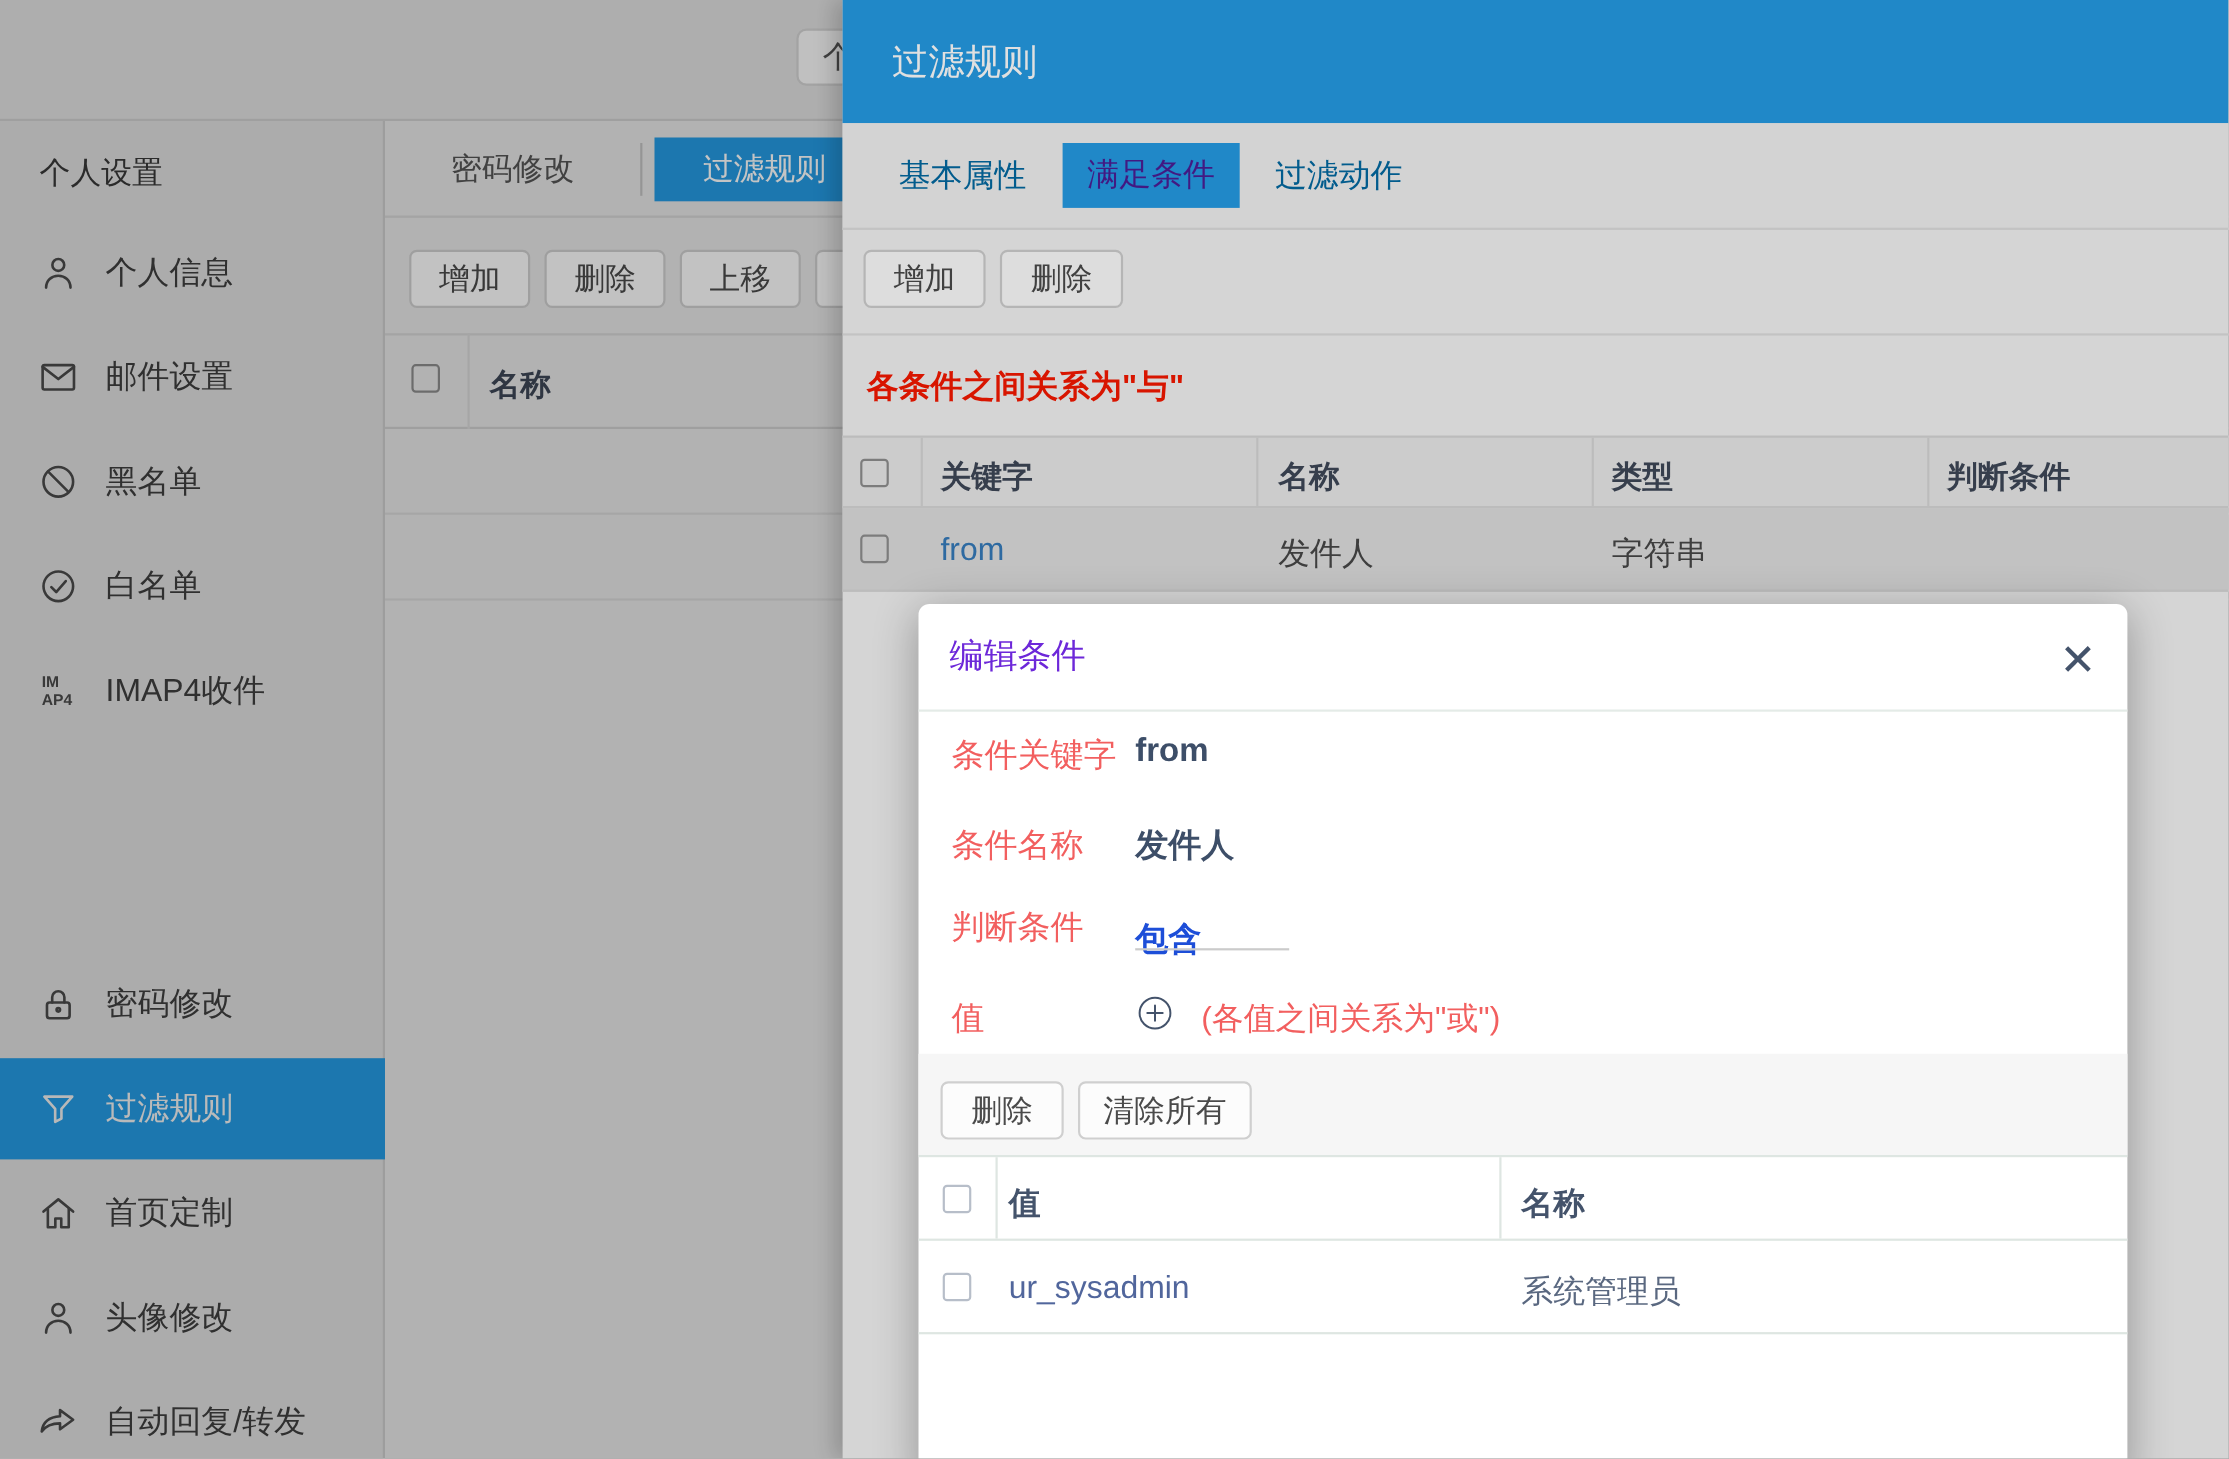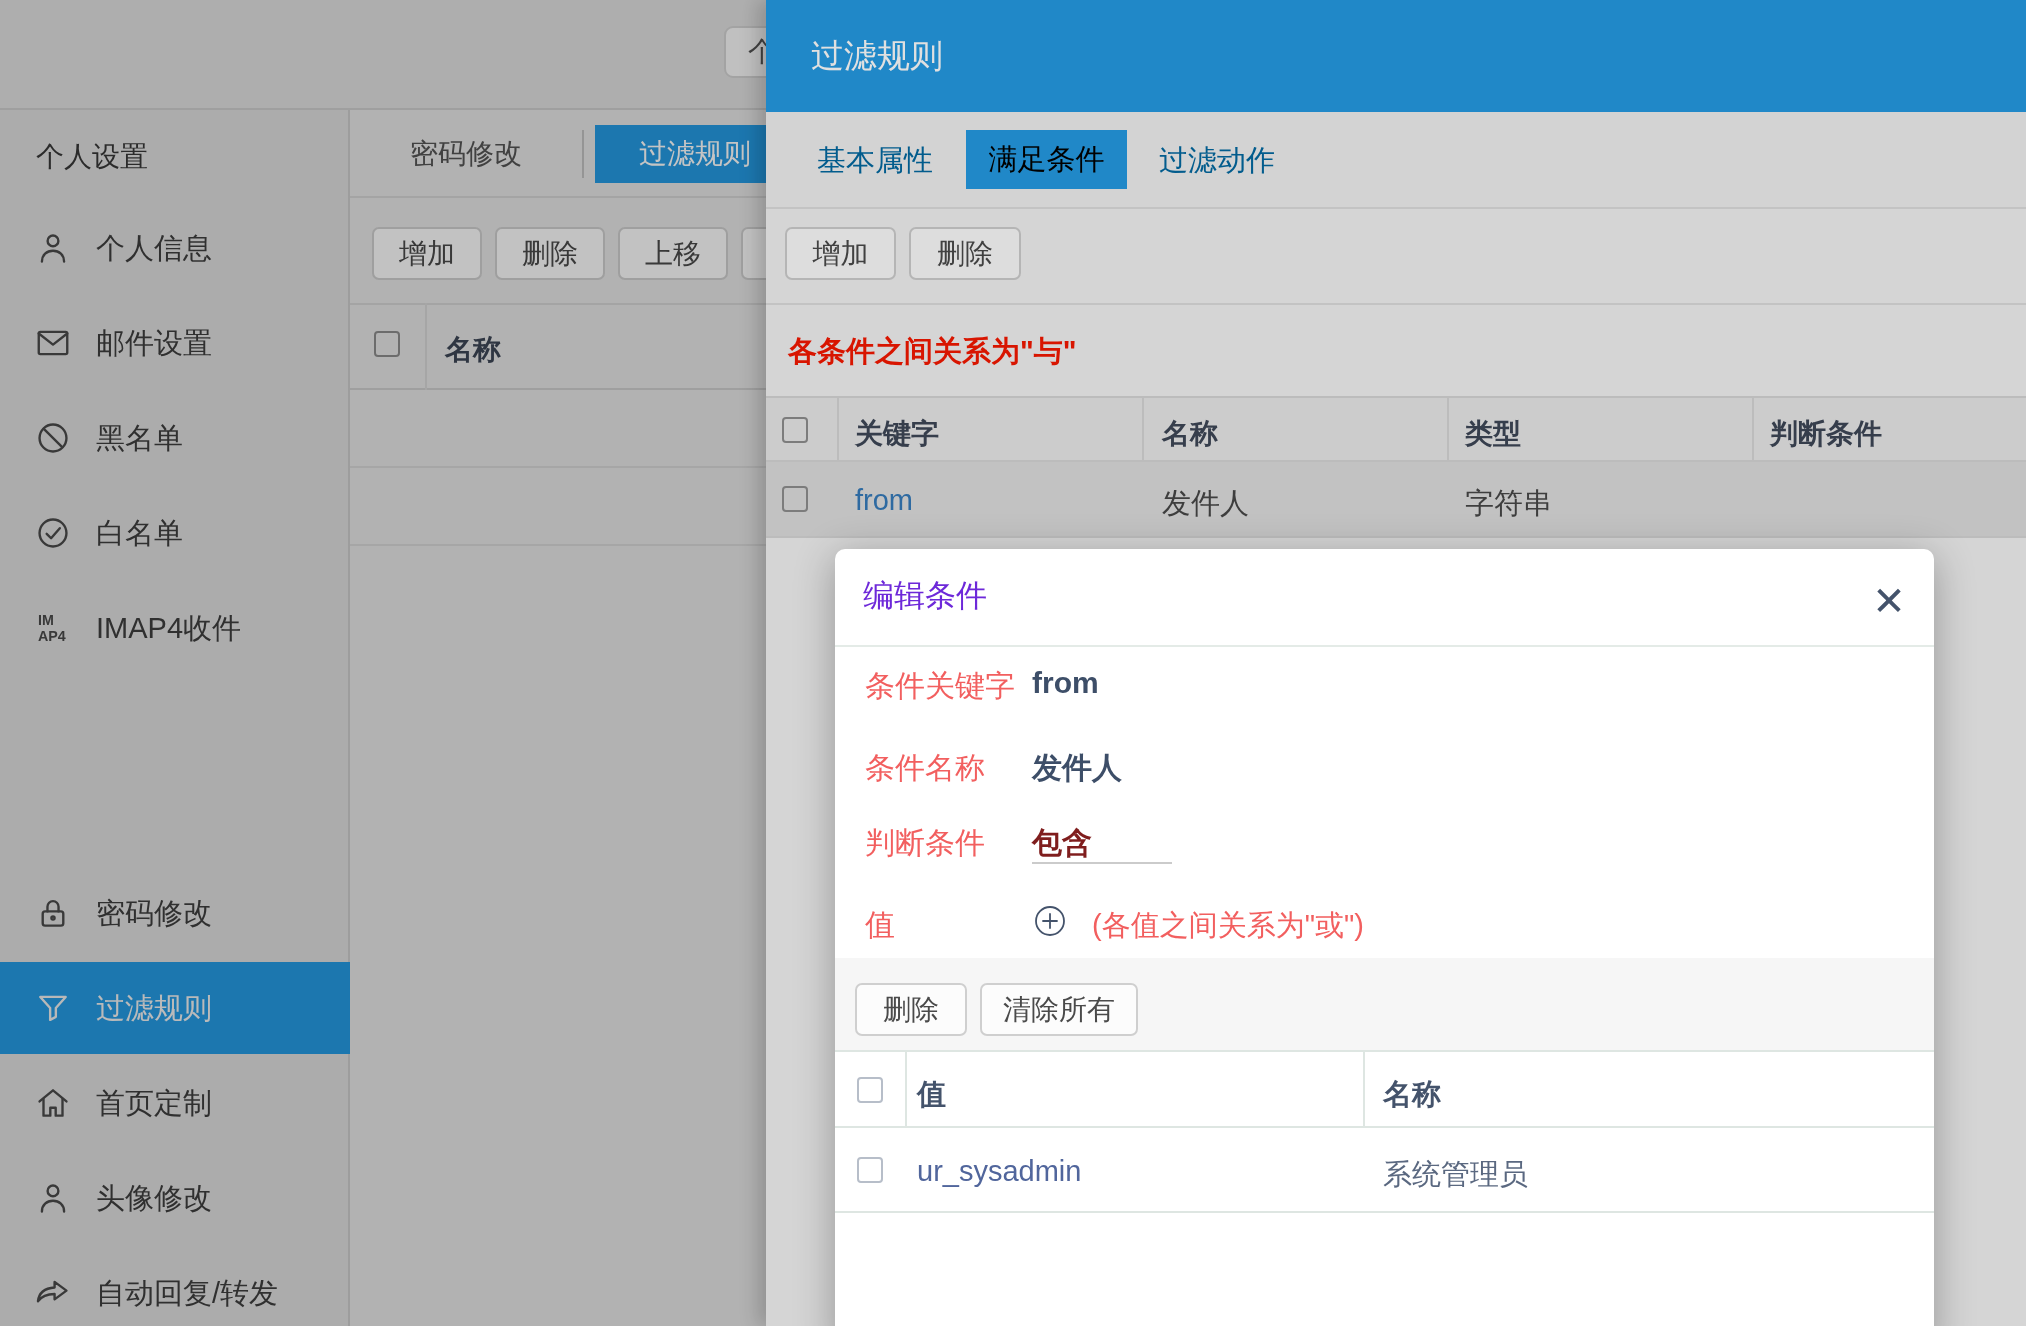--- a/index.html
+++ b/index.html
@@ -36,21 +36,21 @@
   .cb{position:absolute;width:26px;height:26px;border:2px solid #8e8e8e;border-radius:4px;background:transparent;cursor:pointer;}
   .th-text{position:absolute;font-size:28px;font-weight:700;color:#3e4757;}
   
   .backdrop{position:absolute;inset:0;background:rgba(0,0,0,0.12);}
   
   #panel{left:766px;top:0;width:1260px;height:1326px;background:#f3f3f3;box-shadow:-8px 0 18px rgba(0,0,0,0.18);}
   .panel-header{left:0;top:0;width:1260px;height:112px;background:#259be4;}
   .panel-title{left:45px;top:0;line-height:112px;font-size:33px;color:#fff;}
   .panel-tabrow{left:0;top:112px;width:1260px;height:97px;background:#f1f1f1;border-bottom:2px solid #dedede;}
   .panel-tab{position:absolute;top:0;height:97px;line-height:97px;text-align:center;font-size:29px;color:#0369a1;cursor:pointer;}
-  .panel-tab.sel{top:18px;height:59px;line-height:59px;background:#259be4;color:#000000;}
+  .panel-tab.sel{top:18px;height:59px;line-height:59px;background:#259be4;color:#4c1d95;}
   .panel-toolbar{left:0;top:209px;width:1260px;height:96px;border-bottom:2px solid #dedede;}
   .red-note{position:absolute;font-size:29px;font-weight:700;color:#f61900;}
   .ptable-head{left:0;top:396px;width:1260px;height:66px;background:#e9e9e9;border-top:2px solid #d7d7d7;border-bottom:2px solid #d7d7d7;text-align:right;}
   .ptable-row{left:0;top:462px;width:1260px;height:76px;background:#dddddd;border-bottom:2px solid #d7d7d7;}
   .cell{position:absolute;font-size:29px;color:#474747;}
   .link{color:#3579b8;cursor:pointer;}
   
   #modal{left:835px;top:549px;width:1099px;height:800px;background:#ffffff;border-radius:10px;
     box-shadow:0 8px 40px rgba(0,0,0,0.30);}
   .m-title{left:28px;top:26px;font-size:31px;color:#6d28d9;}
@@ -223,21 +223,21 @@
     <div class="abs m-close">✕</div>
     <div class="abs m-div"></div>
 
     <div class="m-label" style="top:117px;">条件关键字</div>
     <div class="m-value" style="top:117px;">from</div>
 
     <div class="m-label" style="top:199px;">条件名称</div>
     <div class="m-value" style="top:199px;">发件人</div>
 
     <div class="m-label" style="top:274px;">判断条件</div>
-    <div class="m-value" style="top:274px;color:#7f1d1d;">包含</div>
+    <div class="m-value" style="top:285px;color:#1d4ed8;">包含</div>
     <div class="abs m-underline"></div>
 
     <div class="m-label" style="top:356px;">值</div>
     <svg class="abs" style="left:198px;top:355px;" width="34" height="34" viewBox="0 0 34 34" fill="none" stroke="#44536b" stroke-width="1.8" stroke-linecap="round">
       <circle cx="17" cy="17" r="14"></circle>
         <path d="M17 10v14M10 17h14"></path>
     </svg>
     <div class="abs m-note">(各值之间关系为"或")</div>
 
     <div class="abs m-toolbar">

